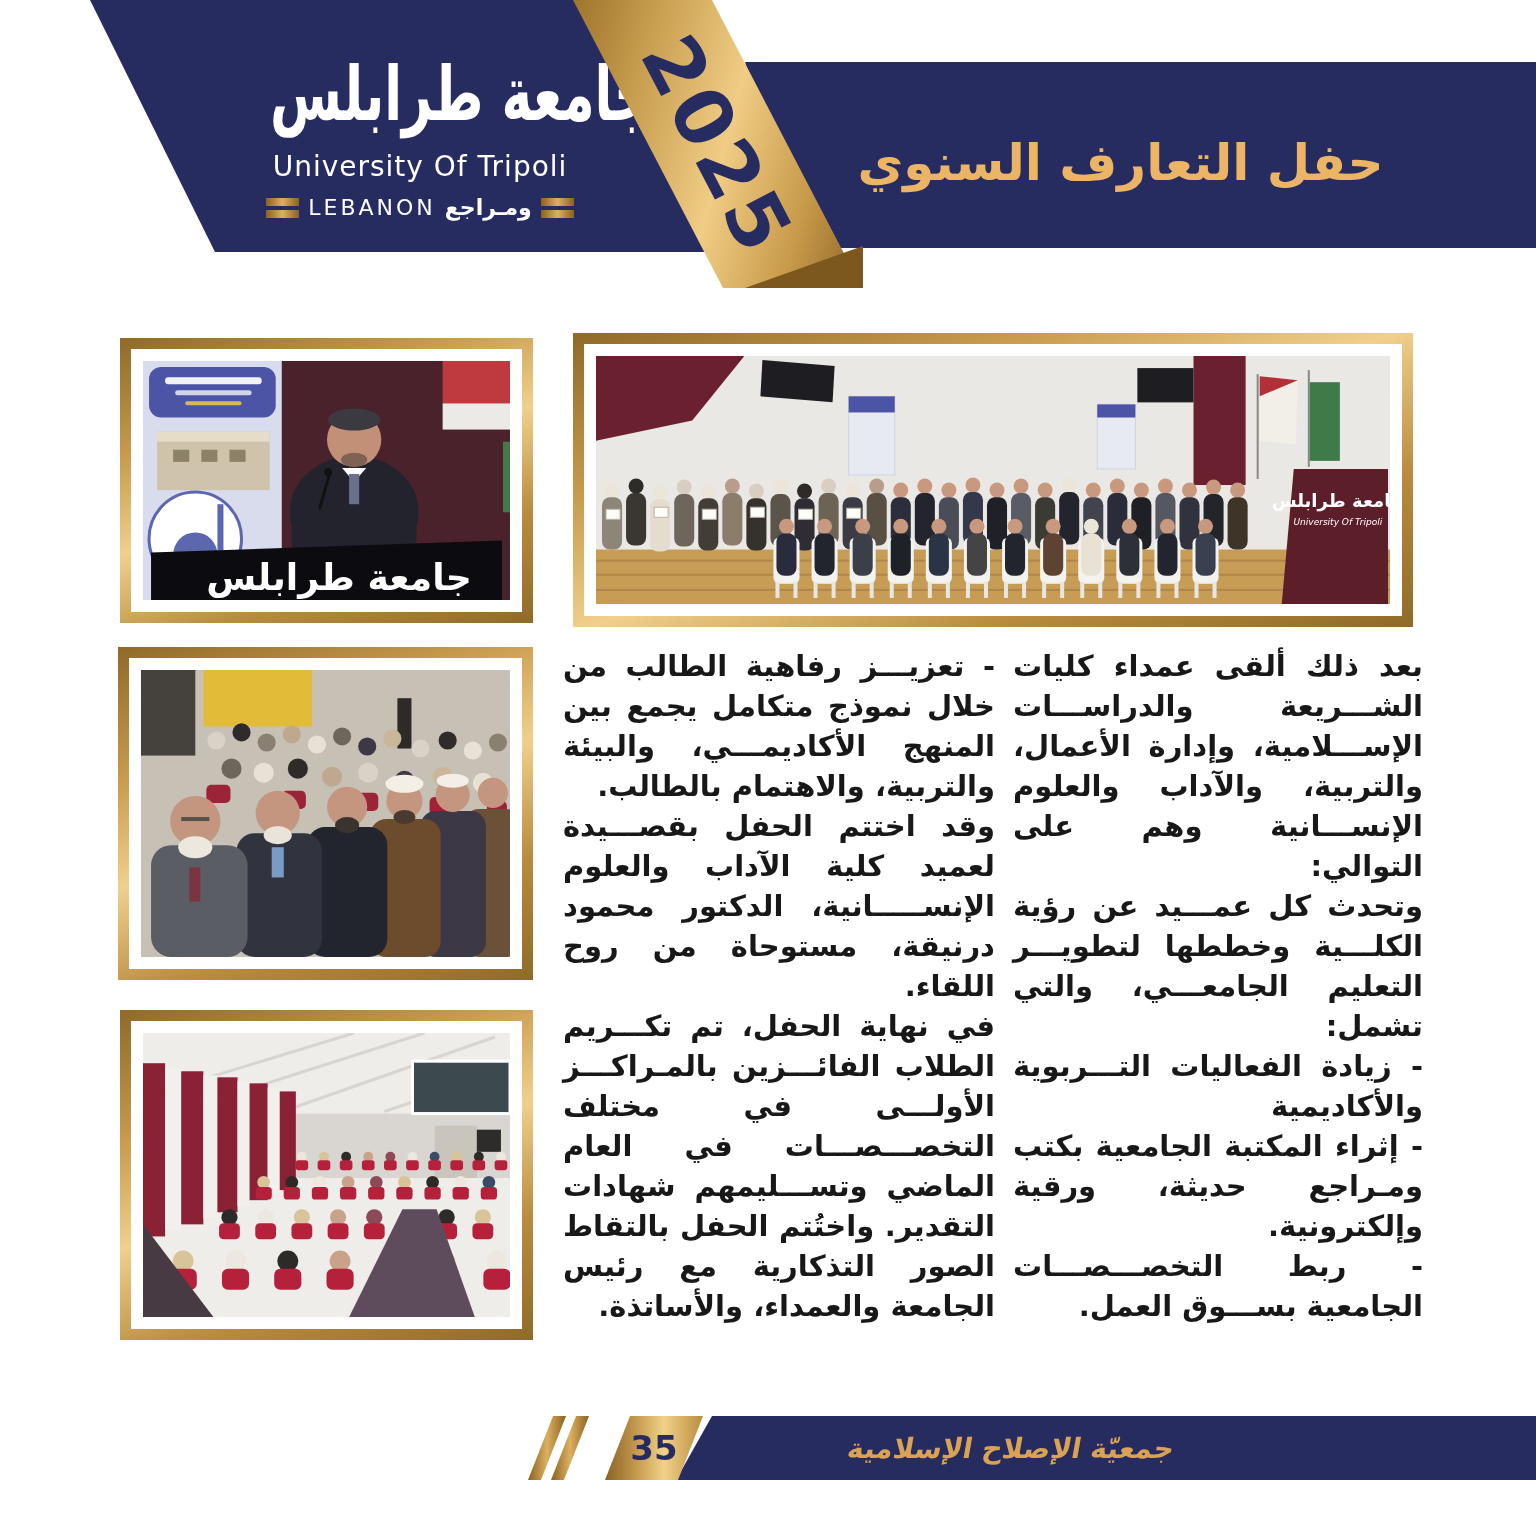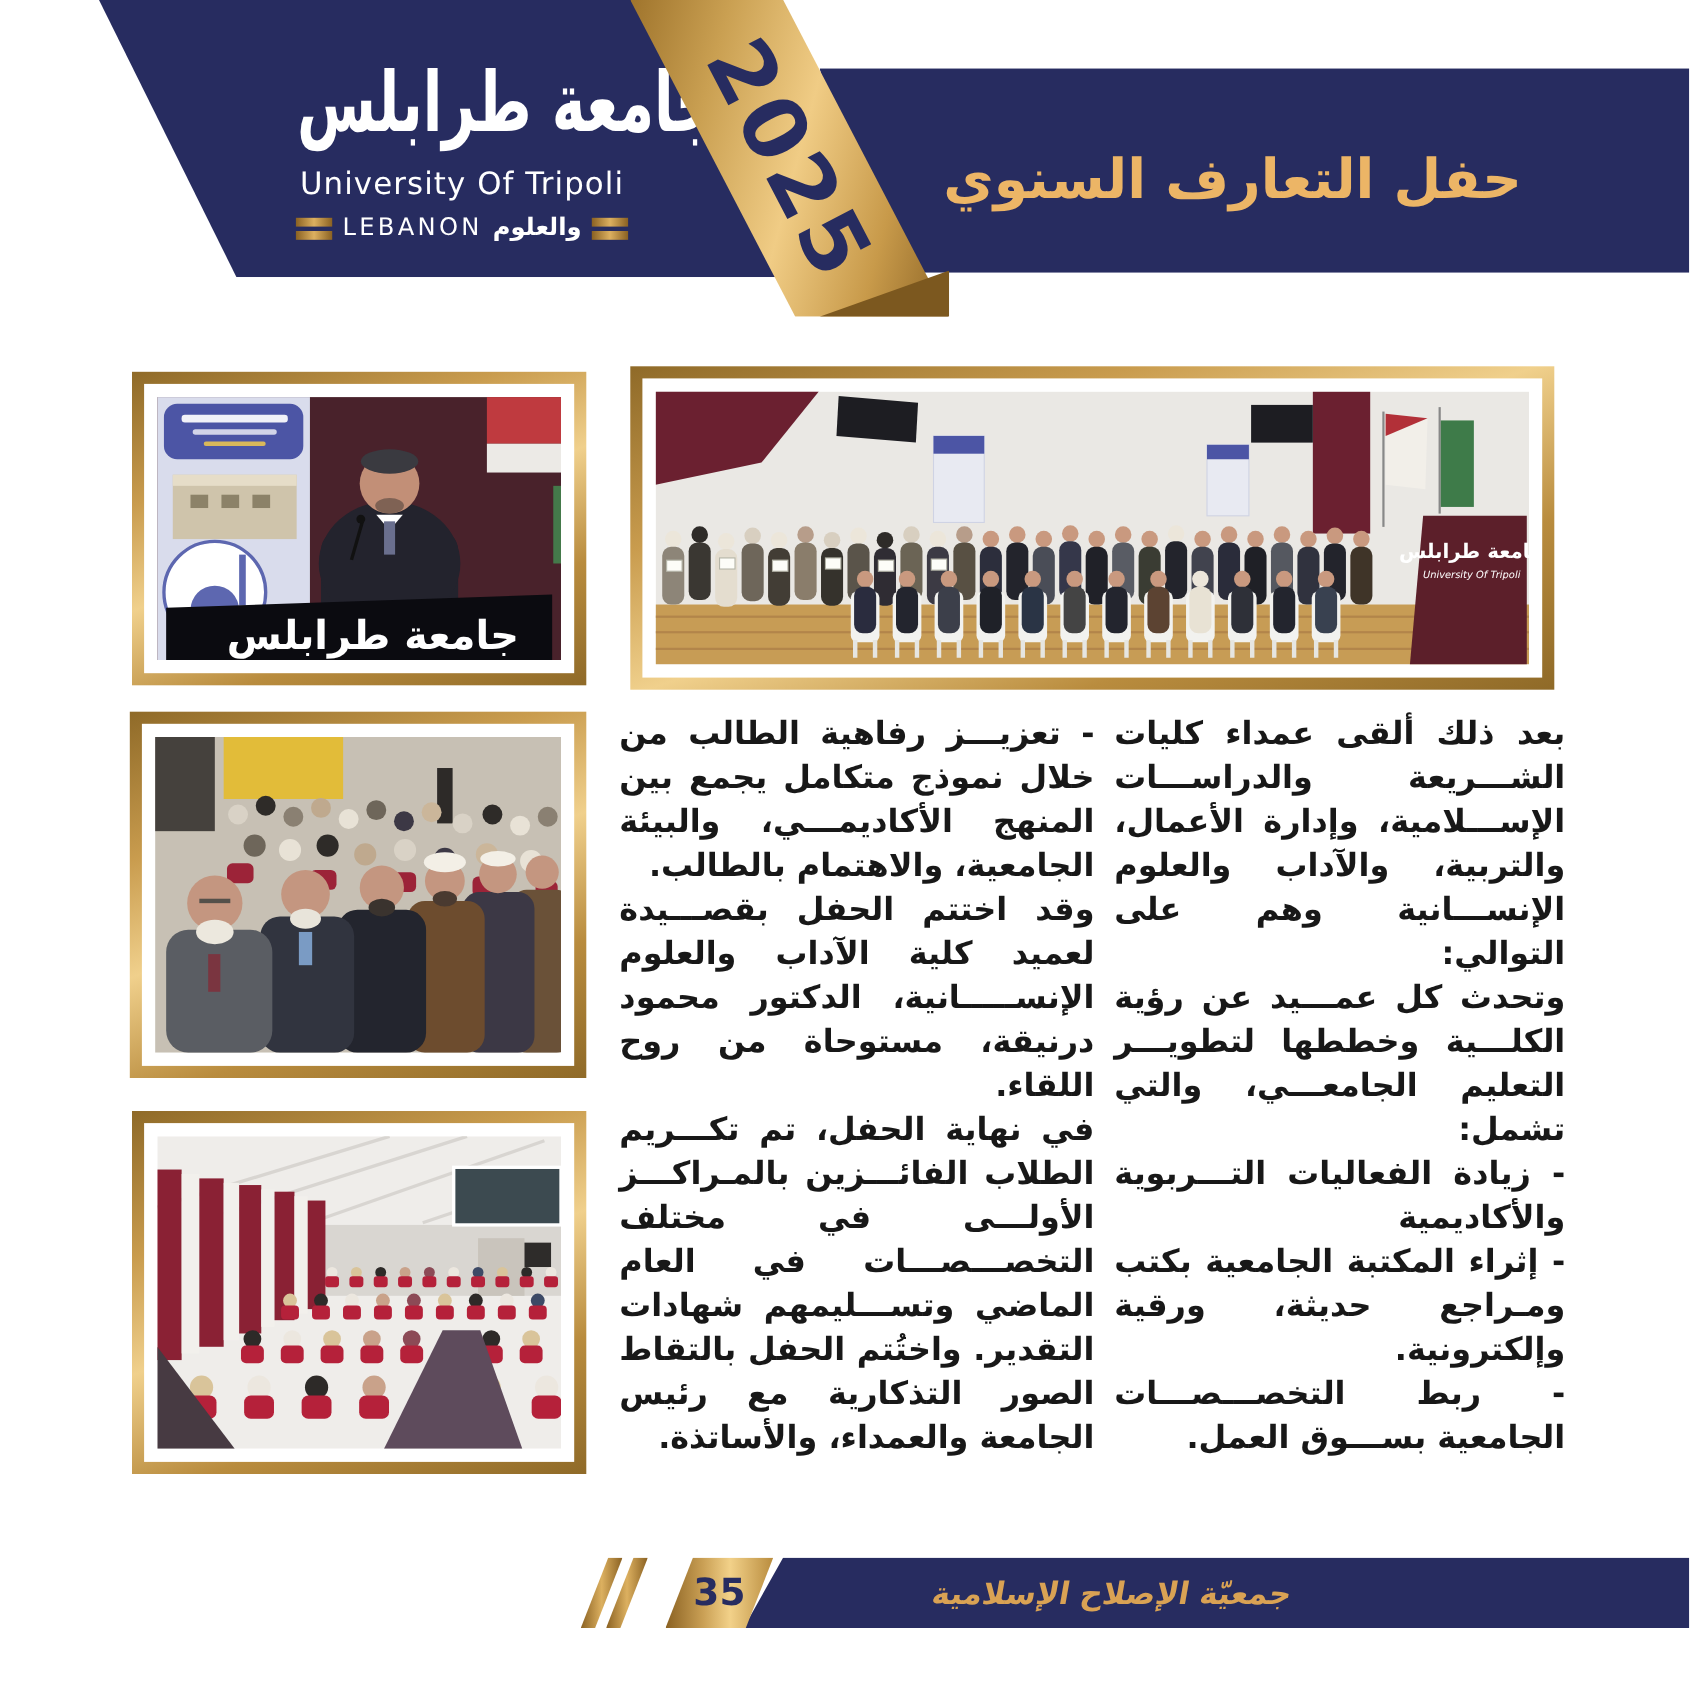--- a/index.html
+++ b/index.html
@@ -75,21 +75,21 @@
   <div class="hdr-left">
     <div class="logo">
       <div class="logo-ar">جامعة طرابلس</div>
       <div class="logo-en">University Of Tripoli</div>
       <div class="logo-lb">
         <span class="bars">
             <i></i>
             <i></i>
           </span>
         <span class="txt-en">LEBANON</span>
-        <span class="txt-ar">والعلوم</span>
+        <span class="txt-ar">ومـراجع</span>
         <span class="bars">
             <i></i>
             <i></i>
           </span>
       </div>
     </div>
   </div>
 
   <div class="hdr-banner">
     <div class="hdr-title">حفل التعارف السنوي</div>
@@ -377,21 +377,21 @@
             <use href="#st" transform="translate(300,246) scale(1.5)" style="--h:#d9c49a"></use>
           <use href="#st" transform="translate(352,246) scale(1.5)"></use>
         </g>
         <polygon points="205,282 258,175 292,175 330,282" fill="#5e4b5c"></polygon>
         <polygon points="0,190 70,282 0,282" fill="#473a42"></polygon>
       </svg>
     </div>
   </div>
 
   <div class="col col-mid">
-    <p>- تعزيـــز رفاهية الطالب من خلال نموذج متكامل يجمع بين المنهج الأكاديمـــي، والبيئة الجامعية، والاهتمام بالطالب.</p>
+    <p>- تعزيـــز رفاهية الطالب من خلال نموذج متكامل يجمع بين المنهج الأكاديمـــي، والبيئة والتربية، والاهتمام بالطالب.</p>
     <p>وقد اختتم الحفل بقصـــيدة لعميد كلية الآداب والعلوم الإنســـــانية، الدكتور محمود درنيقة، مستوحاة من روح اللقاء.</p>
     <p>في نهاية الحفل، تم تكـــريم الطلاب الفائـــزين بالمـراكـــز الأولـــى في مختلف التخصـــصـــات في العام الماضي وتســـليمهم شهادات التقدير. واختُتم الحفل بالتقاط الصور التذكارية مع رئيس الجامعة والعمداء، والأساتذة.</p>
   </div>
 
   <div class="col col-right">
     <p>بعد ذلك ألقى عمداء كليات الشـــريعة والدراســـات الإســـلامية، وإدارة الأعمال، والتربية، والآداب والعلوم الإنســـانية وهم على التوالي:</p>
     <p>وتحدث كل عمـــيد عن رؤية الكلـــية وخططها لتطويـــر التعليم الجامعـــي، والتي تشمل:</p>
     <p>- زيادة الفعاليات التـــربوية والأكاديمية</p>
     <p>- إثراء المكتبة الجامعية بكتب ومـراجع حديثة، ورقية وإلكترونية.</p>
     <p>- ربط التخصـــصـــات الجامعية بســـوق العمل.</p>

